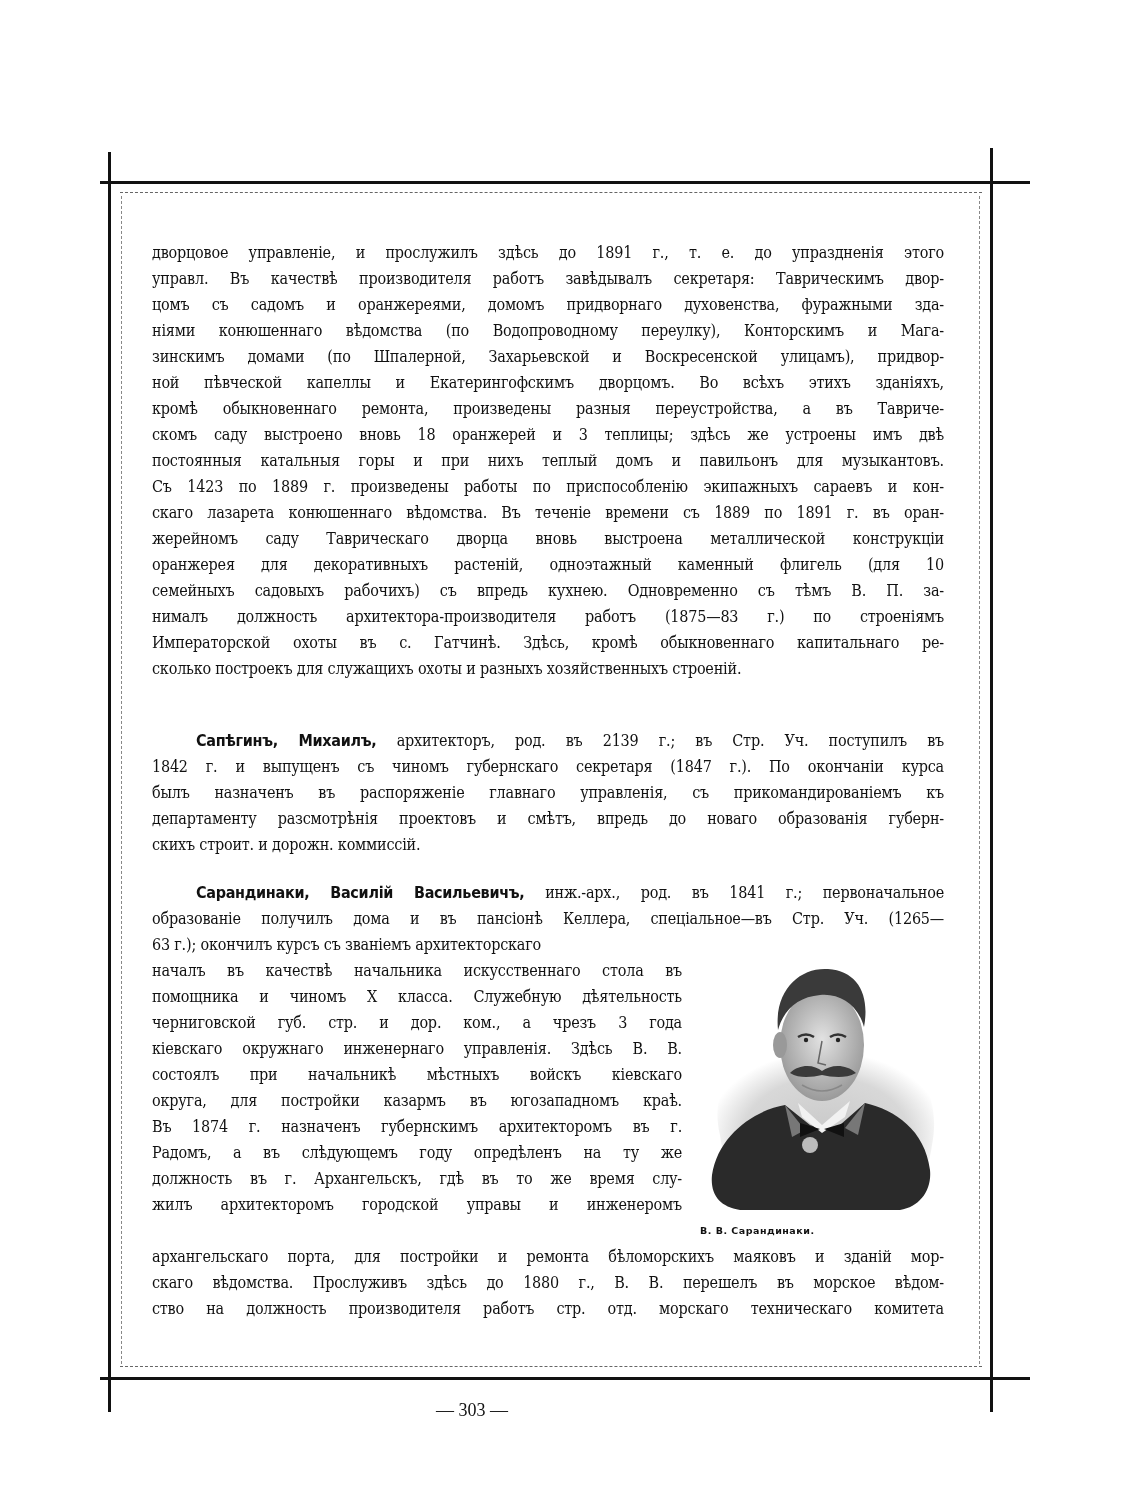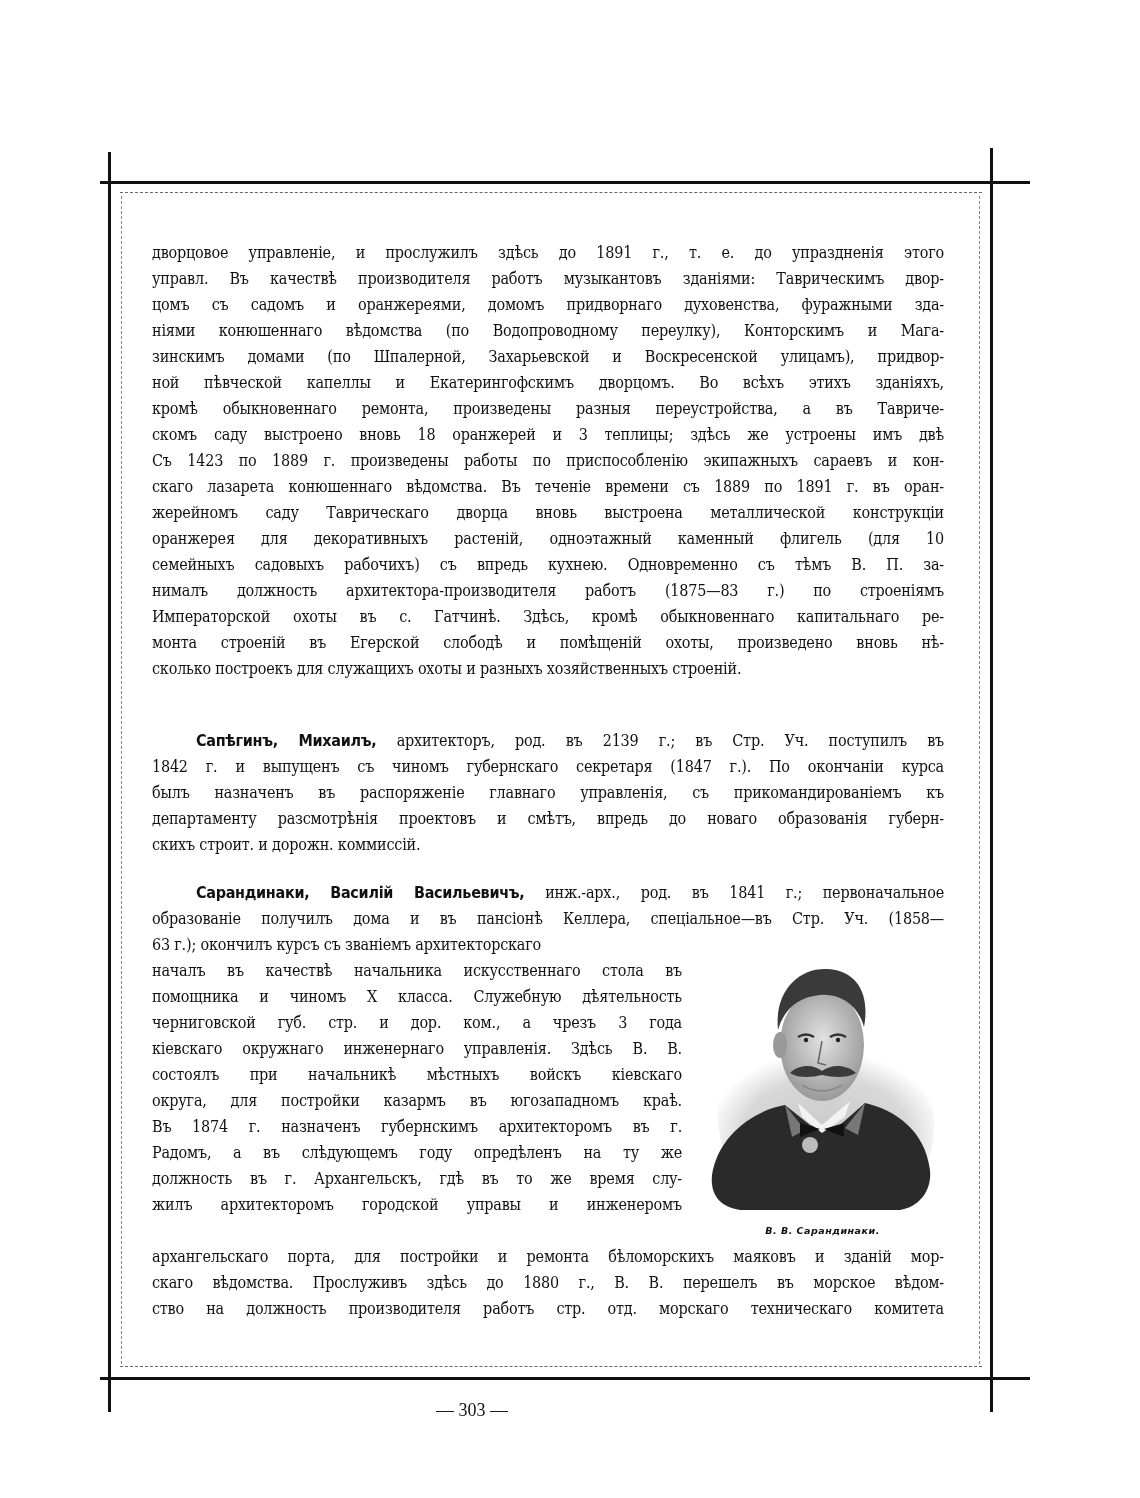--- a/index.html
+++ b/index.html
@@ -14,70 +14,70 @@
       font-family: "Liberation Sans", "DejaVu Sans", sans-serif; font-stretch: condensed; }
     .line { display: block; text-align: justify; text-align-last: justify; white-space: nowrap; height: 26px; }
     .line.last { text-align-last: left; }
     .line.indent { padding-left: 44px; }
     .bold-name { font-weight: bold; font-family: "DejaVu Sans", sans-serif; font-size: 16px; letter-spacing: -0.3px; }
 
     .serifblock { font-family: "DejaVu Serif", "Liberation Serif", serif; font-size: 16px; letter-spacing: -0.2px; }
 
     .portrait-wrap { position: absolute; left: 700px; top: 945px; width: 245px; height: 300px; }
     .portrait { position: absolute; left: 0; top: 0; width: 245px; height: 270px; }
-    .caption { position: absolute; left: 0; width: 245px; top: 280px; text-align: center;
-      font-family: "DejaVu Sans", sans-serif; font-weight: bold; font-size: 9.5px; letter-spacing: 0.5px; font-style: italic; }
+    .caption { position: absolute; left: 0; width: 245px; top: 280px; text-align: left;
+      font-family: "DejaVu Sans", sans-serif; font-weight: bold; font-size: 9.5px; letter-spacing: 0.5px; }
 
     .pagenum { position: absolute; left: 0; width: 944px; top: 1400px; text-align: center;
       font-family: "Liberation Serif", serif; font-size: 18px; }
   </style>
 </head>
 <body>
 
 <div class="rule" style="left:100px; top:181px; width:930px; height:3px;"></div>
 <div class="rule" style="left:100px; top:1377px; width:930px; height:3px;"></div>
 <div class="rule" style="left:108px; top:152px; width:3px; height:1260px;"></div>
 <div class="rule" style="left:990px; top:148px; width:3px; height:1264px;"></div>
 
 <div class="hdash" style="left:120px; top:192px; width:862px;"></div>
 <div class="hdash" style="left:120px; top:1366px; width:862px;"></div>
 <div class="vdash" style="left:121px; top:196px; height:1168px;"></div>
 <div class="vdash" style="left:979px; top:196px; height:1168px;"></div>
 
 <div class="textblock serifblock" style="top:240px;">
   <span class="line">дворцовое управленіе, и прослужилъ здѣсь до 1891 г., т. е. до упраздненія этого</span>
-  <span class="line">управл. Въ качествѣ производителя работъ музыкантовъ зданіями: Таврическимъ двор-</span>
+  <span class="line">управл. Въ качествѣ производителя работъ завѣдывалъ секретаря: Таврическимъ двор-</span>
   <span class="line">цомъ съ садомъ и оранжереями, домомъ придворнаго духовенства, фуражными зда-</span>
   <span class="line">ніями конюшеннаго вѣдомства (по Водопроводному переулку), Конторскимъ и Мага-</span>
   <span class="line">зинскимъ домами (по Шпалерной, Захарьевской и Воскресенской улицамъ), придвор-</span>
   <span class="line">ной пѣвческой капеллы и Екатерингофскимъ дворцомъ. Во всѣхъ этихъ зданіяхъ,</span>
   <span class="line">кромѣ обыкновеннаго ремонта, произведены разныя переустройства, а въ Тавриче-</span>
   <span class="line">скомъ саду выстроено вновь 18 оранжерей и 3 теплицы; здѣсь же устроены имъ двѣ</span>
+  <span class="line">постоянныя катальныя горы и при нихъ теплый домъ и павильонъ для музыкантовъ.</span>
   <span class="line">Съ 1423 по 1889 г. произведены работы по приспособленію экипажныхъ сараевъ и кон-</span>
   <span class="line">скаго лазарета конюшеннаго вѣдомства. Въ теченіе времени съ 1889 по 1891 г. въ оран-</span>
   <span class="line">жерейномъ саду Таврическаго дворца вновь выстроена металлической конструкціи</span>
   <span class="line">оранжерея для декоративныхъ растеній, одноэтажный каменный флигель (для 10</span>
   <span class="line">семейныхъ садовыхъ рабочихъ) съ впредь кухнею. Одновременно съ тѣмъ В. П. за-</span>
   <span class="line">нималъ должность архитектора-производителя работъ (1875—83 г.) по строеніямъ</span>
   <span class="line">Императорской охоты въ с. Гатчинѣ. Здѣсь, кромѣ обыкновеннаго капитальнаго ре-</span>
-  <span class="line">монта строеній въ Егерской слободѣ и помѣщеній охоты, произведено вновь нѣ-</span>
   <span class="line last">сколько построекъ для служащихъ охоты и разныхъ хозяйственныхъ строеній.</span>
 </div>
 
 <div class="textblock serifblock" style="top:728px;">
   <span class="line indent"><span class="bold-name">Сапѣгинъ, Михаилъ,</span> <span>архитекторъ, род. въ 2139 г.; въ Стр. Уч. поступилъ въ</span></span>
   <span class="line">1842 г. и выпущенъ съ чиномъ губернскаго секретаря (1847 г.). По окончаніи курса</span>
   <span class="line">былъ назначенъ въ распоряженіе главнаго управленія, съ прикомандированіемъ къ</span>
   <span class="line">департаменту разсмотрѣнія проектовъ и смѣтъ, впредь до новаго образованія губерн-</span>
   <span class="line last">скихъ строит. и дорожн. коммиссій.</span>
 </div>
 
 <div class="textblock serifblock" style="top:880px;">
   <span class="line indent"><span class="bold-name">Сарандинаки, Василій Васильевичъ,</span> <span>инж.-арх., род. въ 1841 г.; первоначальное</span></span>
-  <span class="line">образованіе получилъ дома и въ пансіонѣ Келлера, спеціальное—въ Стр. Уч. (1858—</span>
+  <span class="line">образованіе получилъ дома и въ пансіонѣ Келлера, спеціальное—въ Стр. Уч. (1265—</span>
 </div>
 
 <div class="textblock serifblock" style="top:932px; width:530px;">
   <span class="line" style="text-align-last:left;">63 г.); окончилъ курсъ съ званіемъ архитекторскаго</span>
   <span class="line">началъ въ качествѣ начальника искусственнаго стола въ</span>
   <span class="line">помощника и чиномъ X класса. Служебную дѣятельность</span>
   <span class="line">черниговской губ. стр. и дор. ком., а чрезъ 3 года</span>
   <span class="line">кіевскаго окружнаго инженернаго управленія. Здѣсь В. В.</span>
   <span class="line">состоялъ при начальникѣ мѣстныхъ войскъ кіевскаго</span>
   <span class="line">округа, для постройки казармъ въ югозападномъ краѣ.</span>

